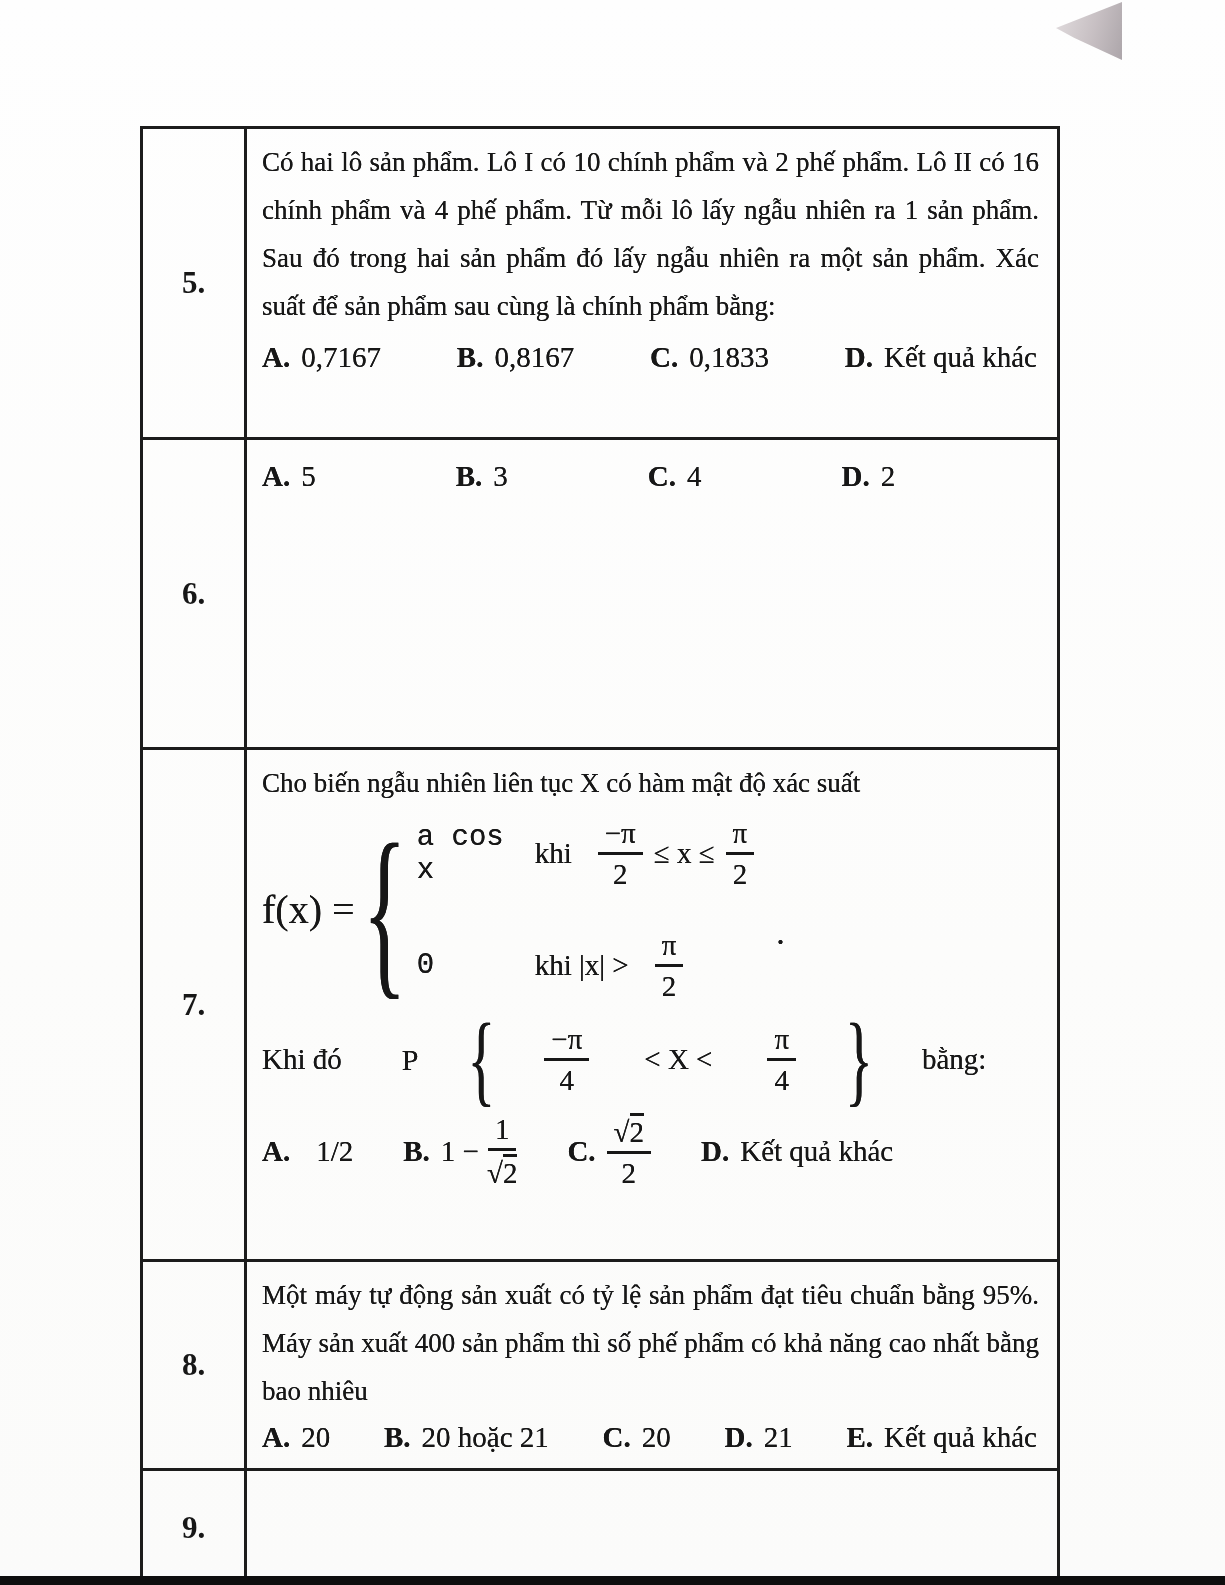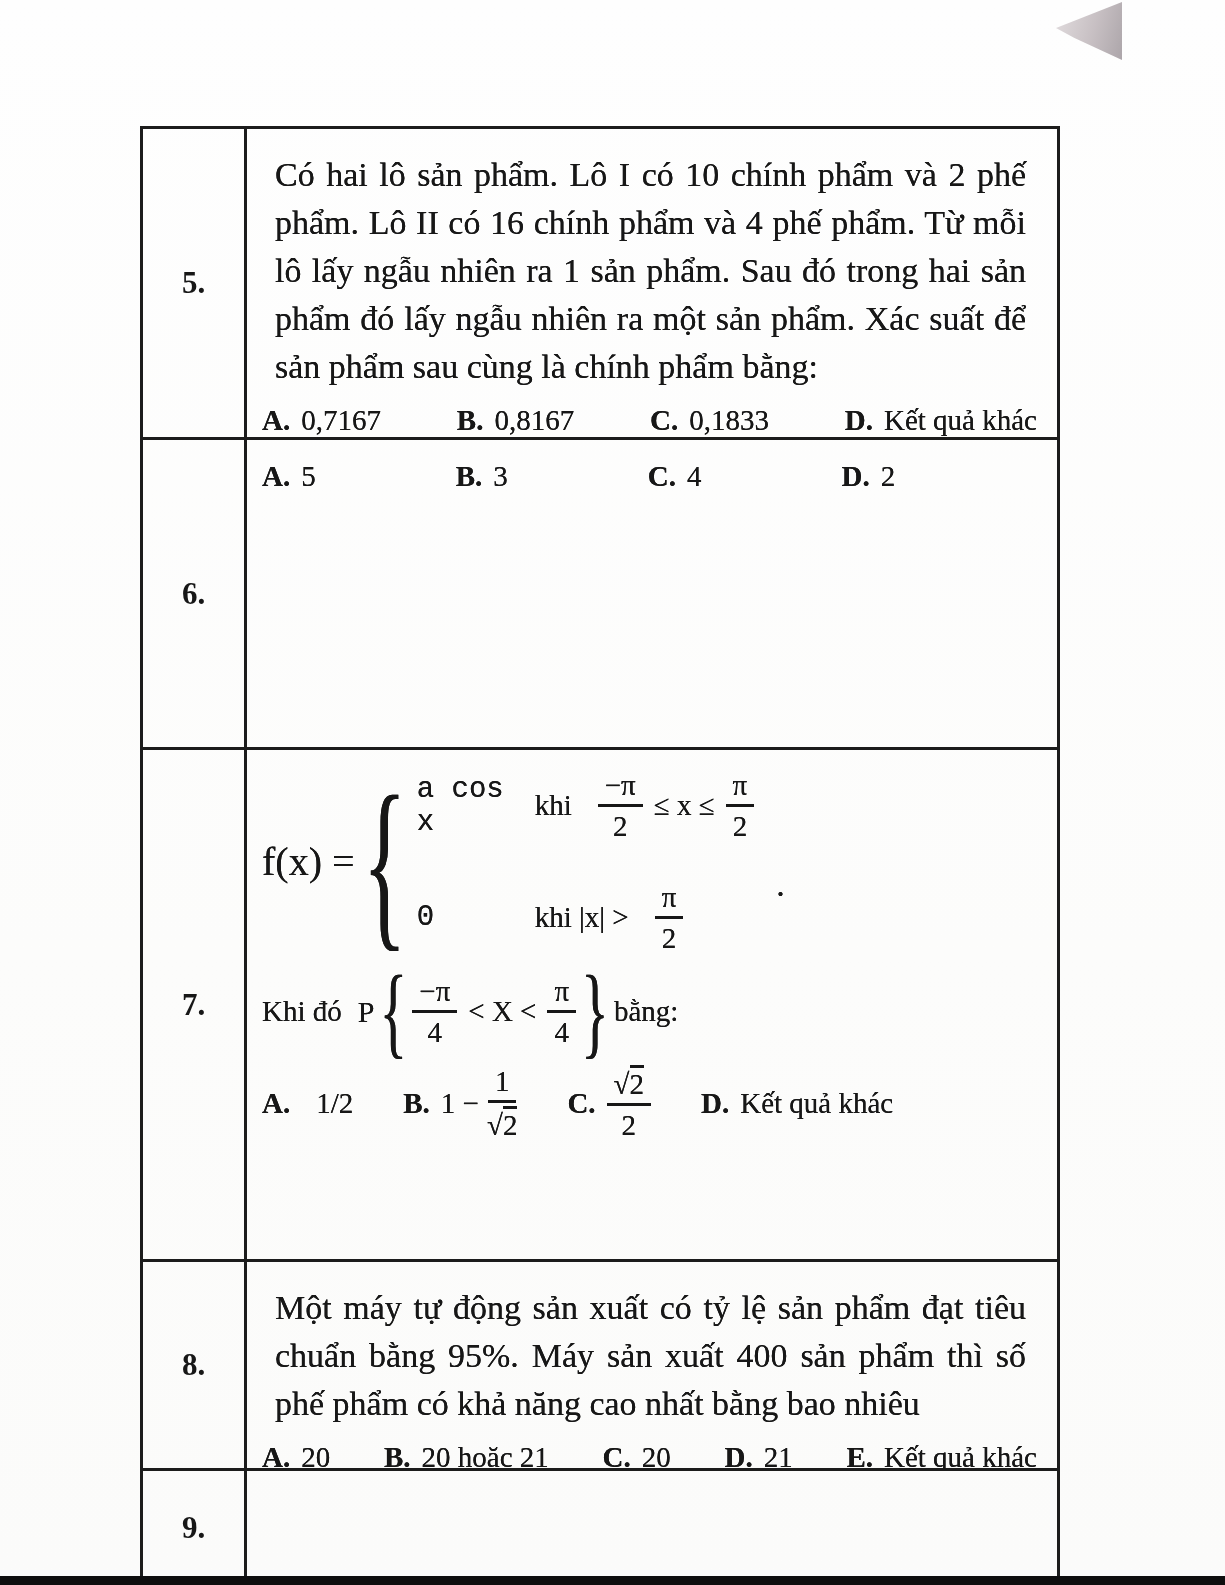--- a/index.html
+++ b/index.html
@@ -40,21 +40,21 @@
     border-right:3px solid #1c1c1c;
     display:flex; align-items:center; justify-content:center;
     font-weight:bold; font-size:31px;
   }
   .content-cell{
     flex:1; box-sizing:border-box;
     padding:9px 18px 0 15px;
     overflow:hidden;
   }
   .qbody{
-    margin:13px; font-size:34px; line-height:48px;
+    margin:0; font-size:27px; line-height:48px;
     text-align:justify; text-shadow:0 0 0.4px currentColor;font-family:Liberation Serif, serif;
   }
   .answers{
     display:flex; align-items:center;
     font-size:29px; margin-top:11px;
     text-shadow:0 0 0.4px currentColor;
   }
   .answers .opt{ display:inline-flex; align-items:center; white-space:nowrap; }
   .answers .lab{ font-weight:bold; margin-right:11px; }
   .spread{ justify-content:space-between; padding-right:2px; }
@@ -71,21 +71,21 @@
   .big-brace{ font-size:92px; line-height:1; display:inline-block;
               transform:scaleY(2.05); transform-origin:center;
               font-weight:400; margin:0 10px 0 2px; }
   .cases{ display:flex; flex-direction:column; gap:38px; }
   .case-row{ display:flex; align-items:center; }
   .case-row .expr{ width:118px; flex:none;font-family:Liberation Mono, monospace; }
   .case-row .cond{ margin-right:26px; }
   .rel{ margin:0 11px; }
   .period{ font-size:34px; align-self:center; margin:46px 0 0 22px; }
   .prob{ display:flex; align-items:center; font-size:29px; margin:20px 0 0 0;
-         text-shadow:0 0 0.4px currentColor; }
+         text-shadow:0 0 0.4px currentColor;gap:44px; }
   .prob .pre{ margin-right:16px; }
   .prob .psym{ font-size:30px; }
   .pbrace{ font-size:58px; line-height:1; display:inline-block;
            transform:scaleY(1.75); transform-origin:center; margin:0 5px; }
   .sqrt{ white-space:nowrap; display:inline-block; }
   .sqrt .radicand{ display:inline-block; border-top:3px solid #171717; padding-top:0px; }
 </style>
 </head>
 <body>
 
@@ -145,20 +145,21 @@
           </span>
       </div>
     </div>
   </div>
 
   <div class="row h-r7">
     <div class="num-cell">
       <span>7.</span>
     </div>
     <div class="content-cell">
+      <p class="qbody">Cho biến ngẫu nhiên liên tục X có hàm mật độ xác suất</p>
 
       <div class="formula">
         <span class="lhs">f(x) =</span>
         <span class="big-brace">{</span>
         <div class="cases">
           <div class="case-row">
             <span class="expr">a cos x</span>
             <span class="cond">khi</span>
             <span class="frac">
               <span class="fnum">−π</span>

